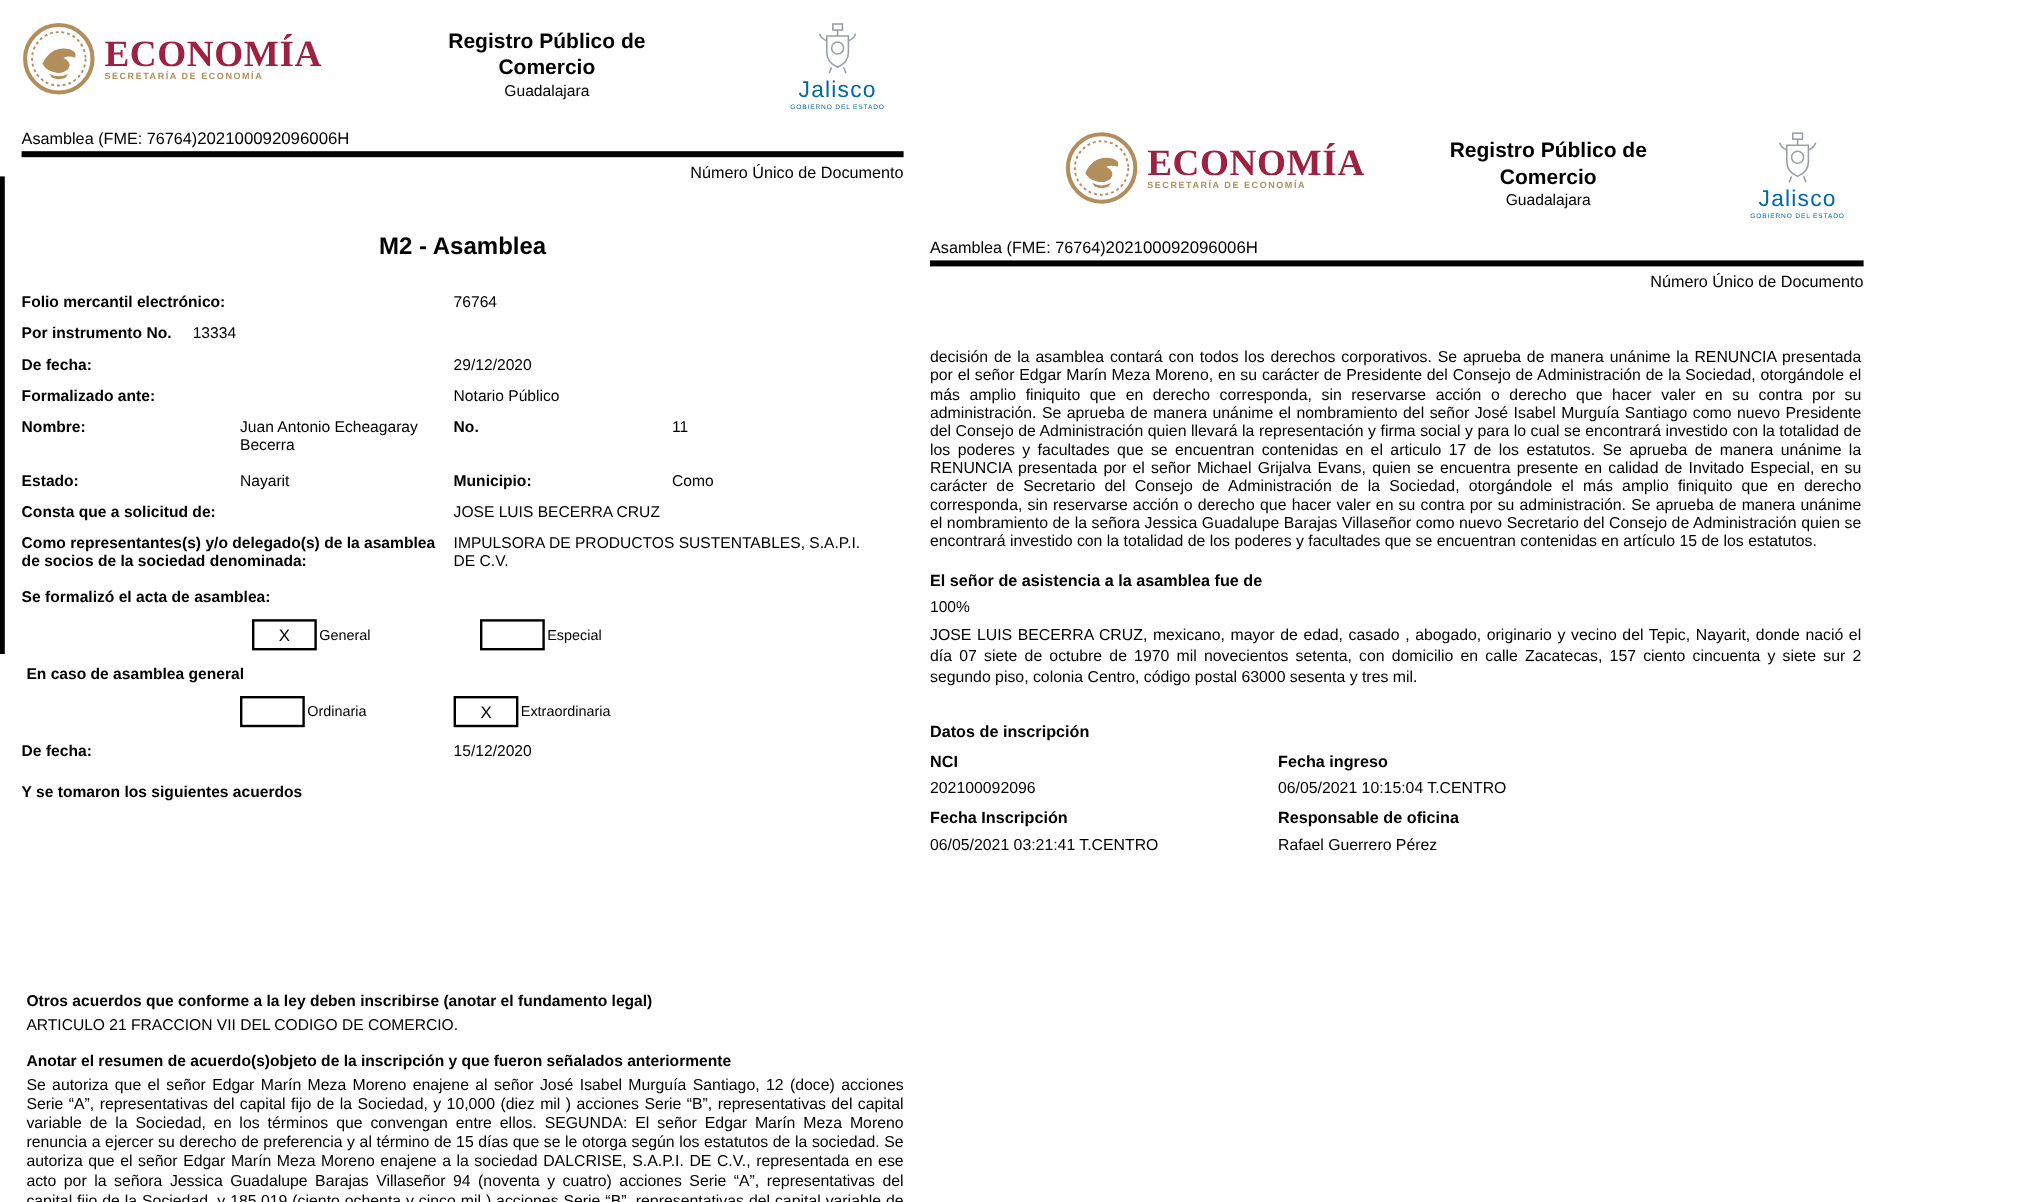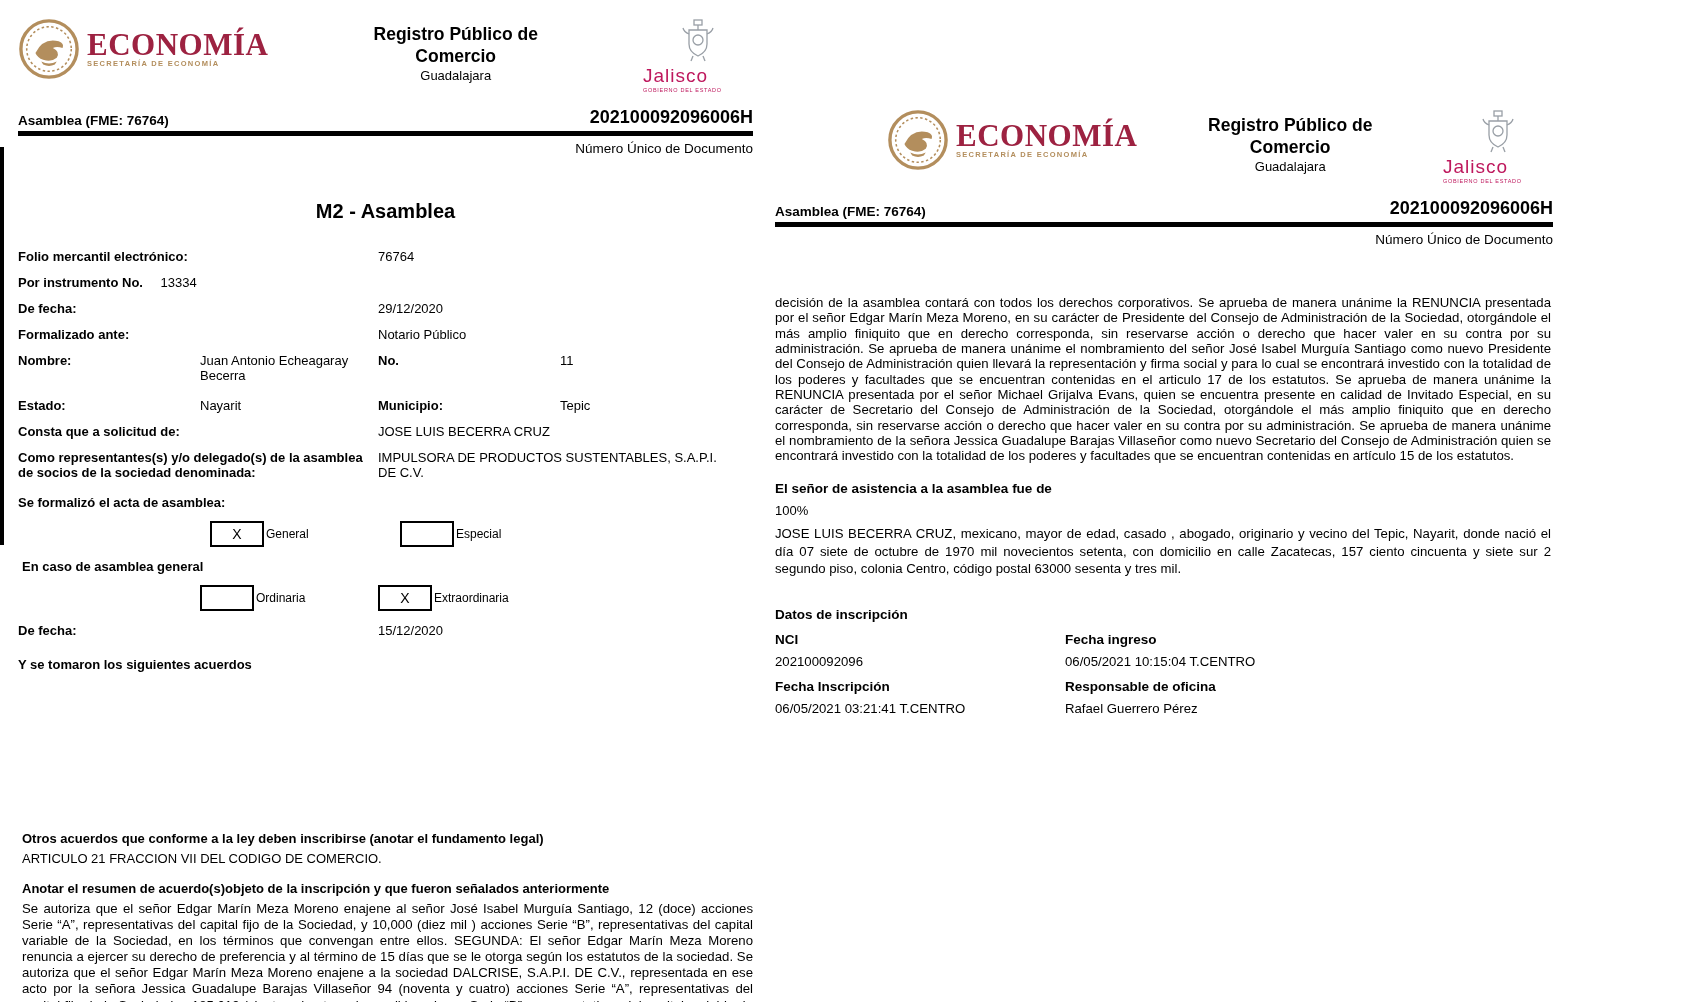--- a/index.html
+++ b/index.html
@@ -16,30 +16,30 @@
   .page-right .hdr{padding-top:14px;}
   .hdr-left{display:flex;align-items:center;gap:7px;flex:0 0 auto;}
   .page-right .hdr-left{margin-left:112px;}
   .seal svg{display:block;}
   .econ-block{display:flex;flex-direction:column;}
   .econ-word{font-family:"Liberation Serif",serif;font-weight:bold;font-size:31px;line-height:.95;color:#9D2241;letter-spacing:.5px;}
   .econ-tag{font-size:7.5px;font-weight:bold;color:#B38E5D;letter-spacing:1.3px;margin-top:0;}
   .hdr-center{flex:1 1 auto;text-align:center;padding-top:6px;}
   .reg-title{font-weight:bold;font-size:17.5px;line-height:1.25;}
   .hdr-city{font-size:13px;}
-  .jalisco{flex:0 0 auto;width:110px;text-align:left;color:#be185d;padding-top:0;}
+  .jalisco{flex:0 0 auto;width:110px;text-align:center;color:#0369a1;padding-top:0;}
   .page-left .jalisco{margin-right:0;}
   .jalisco svg{display:block;margin:0 auto;}
   .jalisco-word{font-size:19px;letter-spacing:1px;line-height:1;margin-top:2px;}
   .jalisco-tag{font-size:5.5px;letter-spacing:.7px;margin-top:2px;}
 
-  .docrow{display:flex;justify-content:space-between;align-items:flex-end;
-          border-bottom:5px solid #000;padding-bottom:3px;margin-top:14px;font-weight:bold;}
+  .docrow{display:flex;align-items:flex-end;
+          border-bottom:5px solid #000;padding-bottom:3px;margin-top:14px;}
   .docrow .doc-type{font-size:13.5px;}
-  .docrow .nud{font-size:18px;}
+  .docrow .nud{font-size:14px;}
   .nudlbl{text-align:right;font-size:13.5px;margin-top:5px;}
 
   
   .leftbar{position:absolute;left:0;top:147px;width:4px;height:398px;background:#000;}
   .m2title{text-align:center;font-weight:bold;font-size:20px;margin-top:44px;margin-bottom:26px;}
   .frow{position:relative;margin-bottom:10px;min-height:16px;}
   .frow.h2{min-height:35px;}
   .lab{font-weight:bold;}
   .inlineval{margin-left:14px;}
   .pos182{position:absolute;left:182px;top:0;width:172px;}
@@ -142,21 +142,21 @@
   <div class="frow h2">
     <span class="lab">Nombre:</span>
     <span class="pos182">Juan Antonio Echeagaray Becerra</span>
     <span class="pos360 lab">No.</span>
     <span class="pos542">11</span>
   </div>
   <div class="frow">
     <span class="lab">Estado:</span>
     <span class="pos182">Nayarit</span>
     <span class="pos360 lab">Municipio:</span>
-    <span class="pos542">Tepic</span>
+    <span class="pos542">Como</span>
   </div>
   <div class="frow">
     <span class="lab">Consta que a solicitud de:</span>
     <span class="pos360">JOSE LUIS BECERRA CRUZ</span>
   </div>
   <div class="frow h2">
     <span class="lab labw">Como representantes(s) y/o delegado(s) de la asamblea de socios de la sociedad denominada:</span>
     <span class="pos360w">IMPULSORA DE PRODUCTOS SUSTENTABLES, S.A.P.I. DE C.V.</span>
   </div>
 

